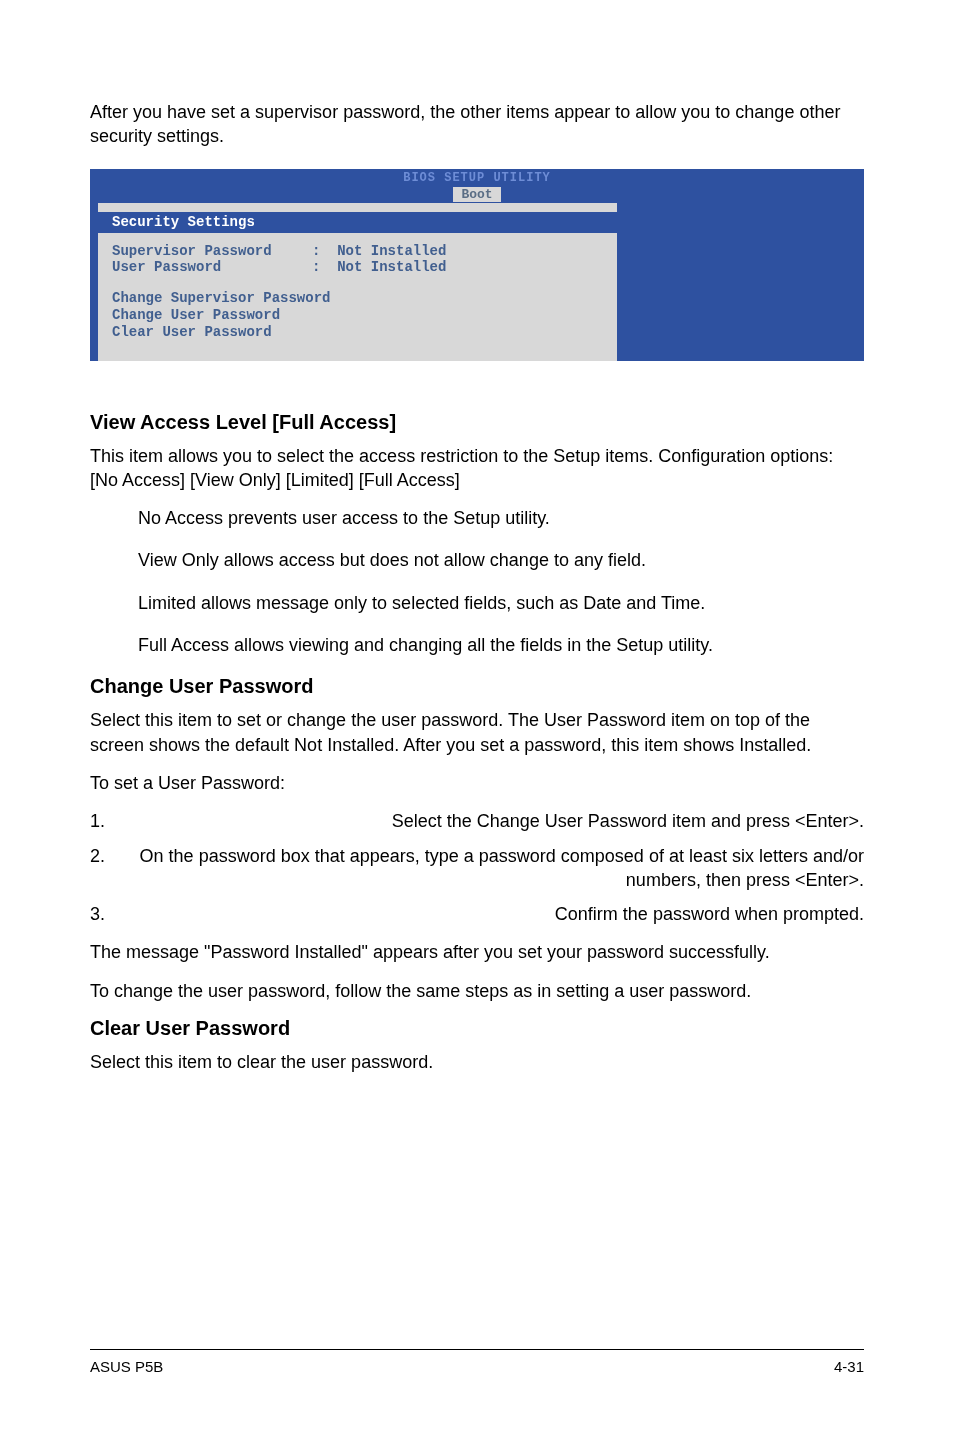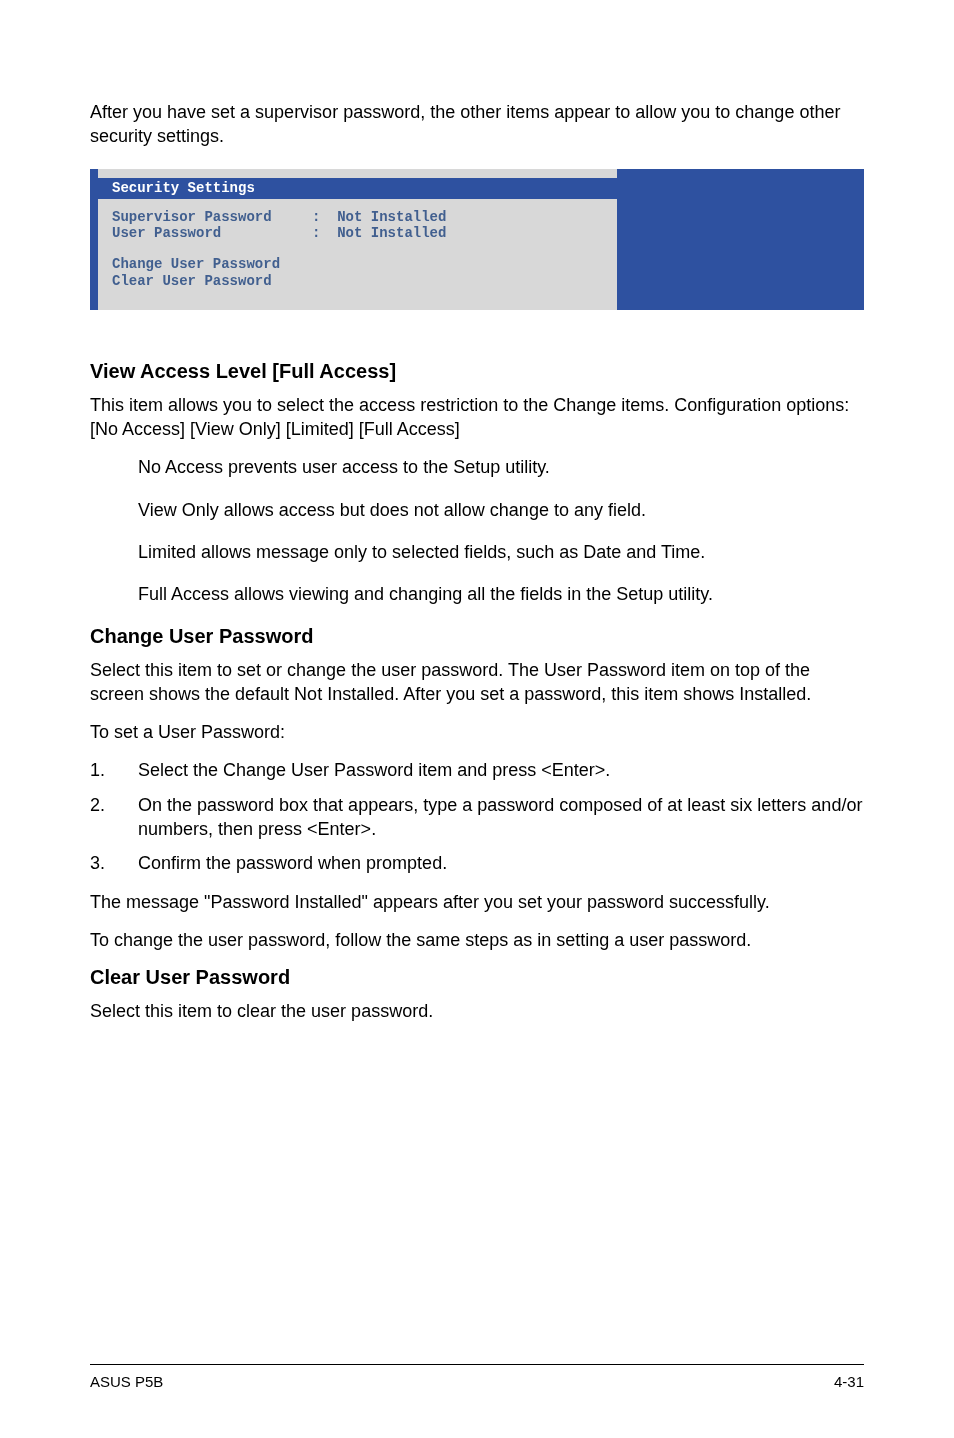--- a/index.html
+++ b/index.html
@@ -108,64 +108,70 @@
     ol li {
       display: flex;
       margin-bottom: 10px;
     }
     ol li .num {
       width: 48px;
       flex-shrink: 0;
     }
     ol li .li-body {
       flex: 1;
+      text-align: right;
     }
     .footer {
       position: absolute;
-      bottom: 48px;
+      bottom: 63px;
       left: 90px;
       right: 90px;
       border-top: 1px solid #000;
       padding-top: 8px;
       display: flex;
       justify-content: space-between;
       font-size: 15px;
     }
   </style>
 </head>
 <body>
 
 <p class="intro-text">After you have set a supervisor password, the other items appear to allow you to change other security settings.</p>
 
 <div class="bios-wrapper">
   <div class="bios-window">
+    <div class="bios-titlebar">
+      <div class="bios-title-top">BIOS SETUP UTILITY</div>
+      <span class="bios-tab">Boot</span>
+    </div>
     <div class="bios-body">
       <div class="bios-left">
         <div class="bios-section-header">Security Settings</div>
         <div class="bios-content">
           <div class="bios-row">
             <span style="display:inline-block; width:200px;">Supervisor Password</span>
             <span>:  Not Installed</span>
           </div>
           <div class="bios-row">
             <span style="display:inline-block; width:200px;">User Password</span>
             <span>:  Not Installed</span>
           </div>
           <div class="bios-gap"></div>
+          <div class="bios-row">Change Supervisor Password</div>
           <div class="bios-row">Change User Password</div>
           <div class="bios-row">Clear User Password</div>
         </div>
       </div>
       <div class="bios-right"></div>
     </div>
   </div>
 </div>
 
 <h2>View Access Level [Full Access]</h2>
-<p class="body-text">This item allows you to select the access restriction to the Change items. Configuration options: [No Access] [View Only] [Limited] [Full Access]</p>
+<p class="body-text">This item allows you to select the access restriction to the Setup items. Configuration options: [No Access] [View Only] [Limited] [Full Access]</p>
 <p class="desc-text">No Access prevents user access to the Setup utility.</p>
 <p class="desc-text">View Only allows access but does not allow change to any field.</p>
 <p class="desc-text">Limited allows message only to selected fields, such as Date and Time.</p>
 <p class="desc-text">Full Access allows viewing and changing all the fields in the Setup utility.</p>
 
 <h2>Change User Password</h2>
 <p class="body-text">Select this item to set or change the user password. The User Password item on top of the screen shows the default Not Installed. After you set a password, this item shows Installed.</p>
 <p class="body-text">To set a User Password:</p>
 
 <ol>

